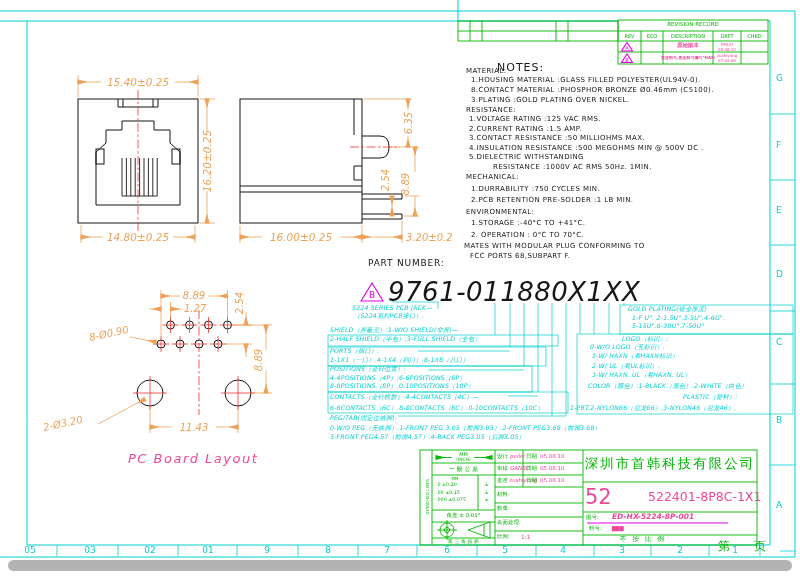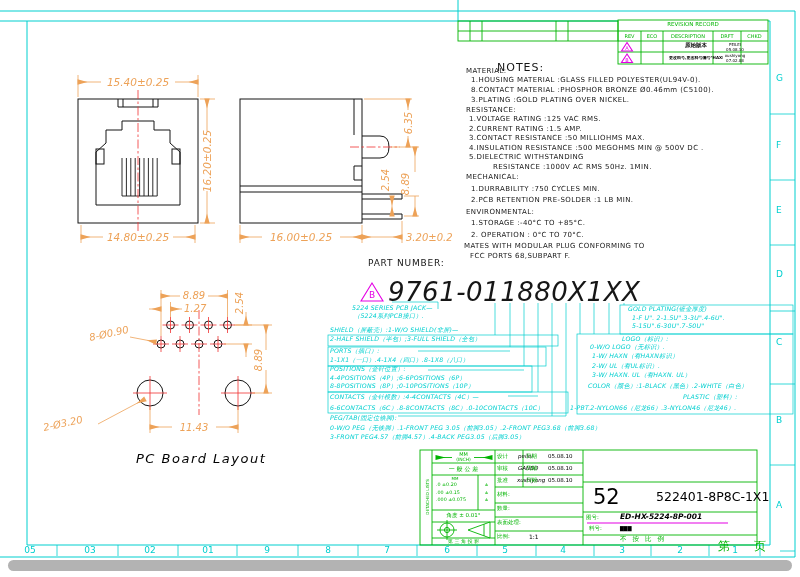--- a/index.html
+++ b/index.html
@@ -3,21 +3,21 @@
 <meta charset="utf-8">
 <style>
   html,body{margin:0;padding:0;background:#fff;}
   #sheet{position:relative;width:800px;height:577px;background:#ffffff;overflow:hidden;
          font-family:"DejaVu Sans",sans-serif;}
   svg{position:absolute;left:0;top:0;}
   .t{position:absolute;white-space:nowrap;line-height:1;}
   .black{color:#161616;}
   .cyan{color:#00cfcf;}
   .green{color:#00b400;}
-  .mag{color:#000000;margin-left:8px;}
+  .mag{color:#ec4899;}
   .it{font-style:italic;}
   .ctr{text-align:center;}
   .notes{font-size:7px;letter-spacing:.4px;color:#161616;}
   .bd{font-size:6.2px;letter-spacing:.2px;color:#00cfcf;font-style:italic;}
   .dimtext{font-family:"DejaVu Sans",sans-serif;font-style:italic;fill:#eda258;}
   .striptext{font-family:"DejaVu Sans",sans-serif;fill:#00b400;}
   .grayscroll{position:absolute;left:8px;top:560px;width:784px;height:11px;
               background:#b3b3b3;border-radius:6px;}
 </style>
 </head>
@@ -242,21 +242,21 @@
 <div class="t notes" style="left:469px;top:116px">1.VOLTAGE  RATING  :125  VAC  RMS.</div>
 <div class="t notes" style="left:469px;top:126px">2.CURRENT  RATING  :1.5  AMP.</div>
 <div class="t notes" style="left:469px;top:135px">3.CONTACT  RESISTANCE :50  MILLIOHMS  MAX.</div>
 <div class="t notes" style="left:469px;top:145px">4.INSULATION  RESISTANCE  :500  MEGOHMS  MIN  @  500V  DC .</div>
 <div class="t notes" style="left:469px;top:154px">5.DIELECTRIC  WITHSTANDING</div>
 <div class="t notes" style="left:493px;top:164px">RESISTANCE :1000V  AC  RMS  50Hz.  1MIN.</div>
 <div class="t notes" style="left:466px;top:174px">MECHANICAL:</div>
 <div class="t notes" style="left:471px;top:186px">1.DURRABILITY  :750  CYCLES  MIN.</div>
 <div class="t notes" style="left:471px;top:197px">2.PCB  RETENTION  PRE-SOLDER :1  LB  MIN.</div>
 <div class="t notes" style="left:466px;top:209px">ENVIRONMENTAL:</div>
-<div class="t notes" style="left:471px;top:220px">1.STORAGE :-40°C  TO  +85°C.</div>
+<div class="t notes" style="left:471px;top:220px">1.STORAGE :-40°C  TO  +41°C.</div>
 <div class="t notes" style="left:471px;top:232px">2. OPERATION : 0°C  TO  70°C.</div>
 <div class="t notes" style="left:464px;top:243px">MATES  WITH  MODULAR  PLUG  CONFORMING  TO</div>
 <div class="t notes" style="left:470px;top:253px">FCC  PORTS  68,SUBPART  F.</div>
 
 <div class="t black" style="left:368px;top:259px;font-size:9px;letter-spacing:.8px">PART NUMBER:</div>
 <div class="t black it" style="left:388px;top:279px;font-size:26px;letter-spacing:.5px">9761-011880X1XX</div>
 
 <div class="t bd" style="left:352px;top:305px">5224 SERIES PCB JACK—</div>
 <div class="t bd" style="left:354px;top:312.5px">（5224系列PCB接口）.</div>
 <div class="t bd" style="left:330px;top:327px">SHIELD（屏蔽壳）:1-W/O SHIELD(非屏)—</div>
@@ -311,20 +311,21 @@
 <div class="t mag it" style="left:509px;top:477.5px;font-size:5.5px">xushiyong</div>
 <div class="t green" style="left:526px;top:478px;font-size:5.5px">日期</div>
 <div class="t mag" style="left:540px;top:478px;font-size:5.5px">05.08.10</div>
 
 <div class="t green" style="left:497px;top:492px;font-size:5.5px">材料:</div>
 <div class="t green" style="left:497px;top:506px;font-size:5.5px">数量:</div>
 <div class="t green" style="left:497px;top:520px;font-size:5.5px">表面处理:</div>
 <div class="t green" style="left:497px;top:534px;font-size:5.5px">比例:</div>
 <div class="t mag" style="left:521px;top:533.5px;font-size:6px">1:1</div>
 
+<div class="t green ctr" style="left:583px;top:457px;width:174px;font-size:13.5px;letter-spacing:2px">深圳市首韩科技有限公司</div>
 <div class="t mag" style="left:585px;top:487px;font-size:21px">52</div>
 <div class="t mag" style="left:648px;top:491px;font-size:12.5px">522401-8P8C-1X1</div>
 <div class="t green" style="left:586px;top:514.5px;font-size:5.5px">图号:</div>
 <div class="t mag it" style="left:612px;top:512.5px;font-size:7.5px;font-weight:bold">ED-HX-5224-8P-001</div>
 <div class="t green" style="left:589px;top:525.5px;font-size:5.5px">料号:</div>
 <div class="t mag" style="left:612px;top:526px;font-size:5px">▇▇▇</div>
 <div class="t green ctr" style="left:583px;top:536px;width:120px;font-size:6.5px;letter-spacing:2px">不 按 比 例</div>
 <div class="t green" style="left:718px;top:540px;font-size:12px">第　　页</div>
 
 <div class="grayscroll"></div>

